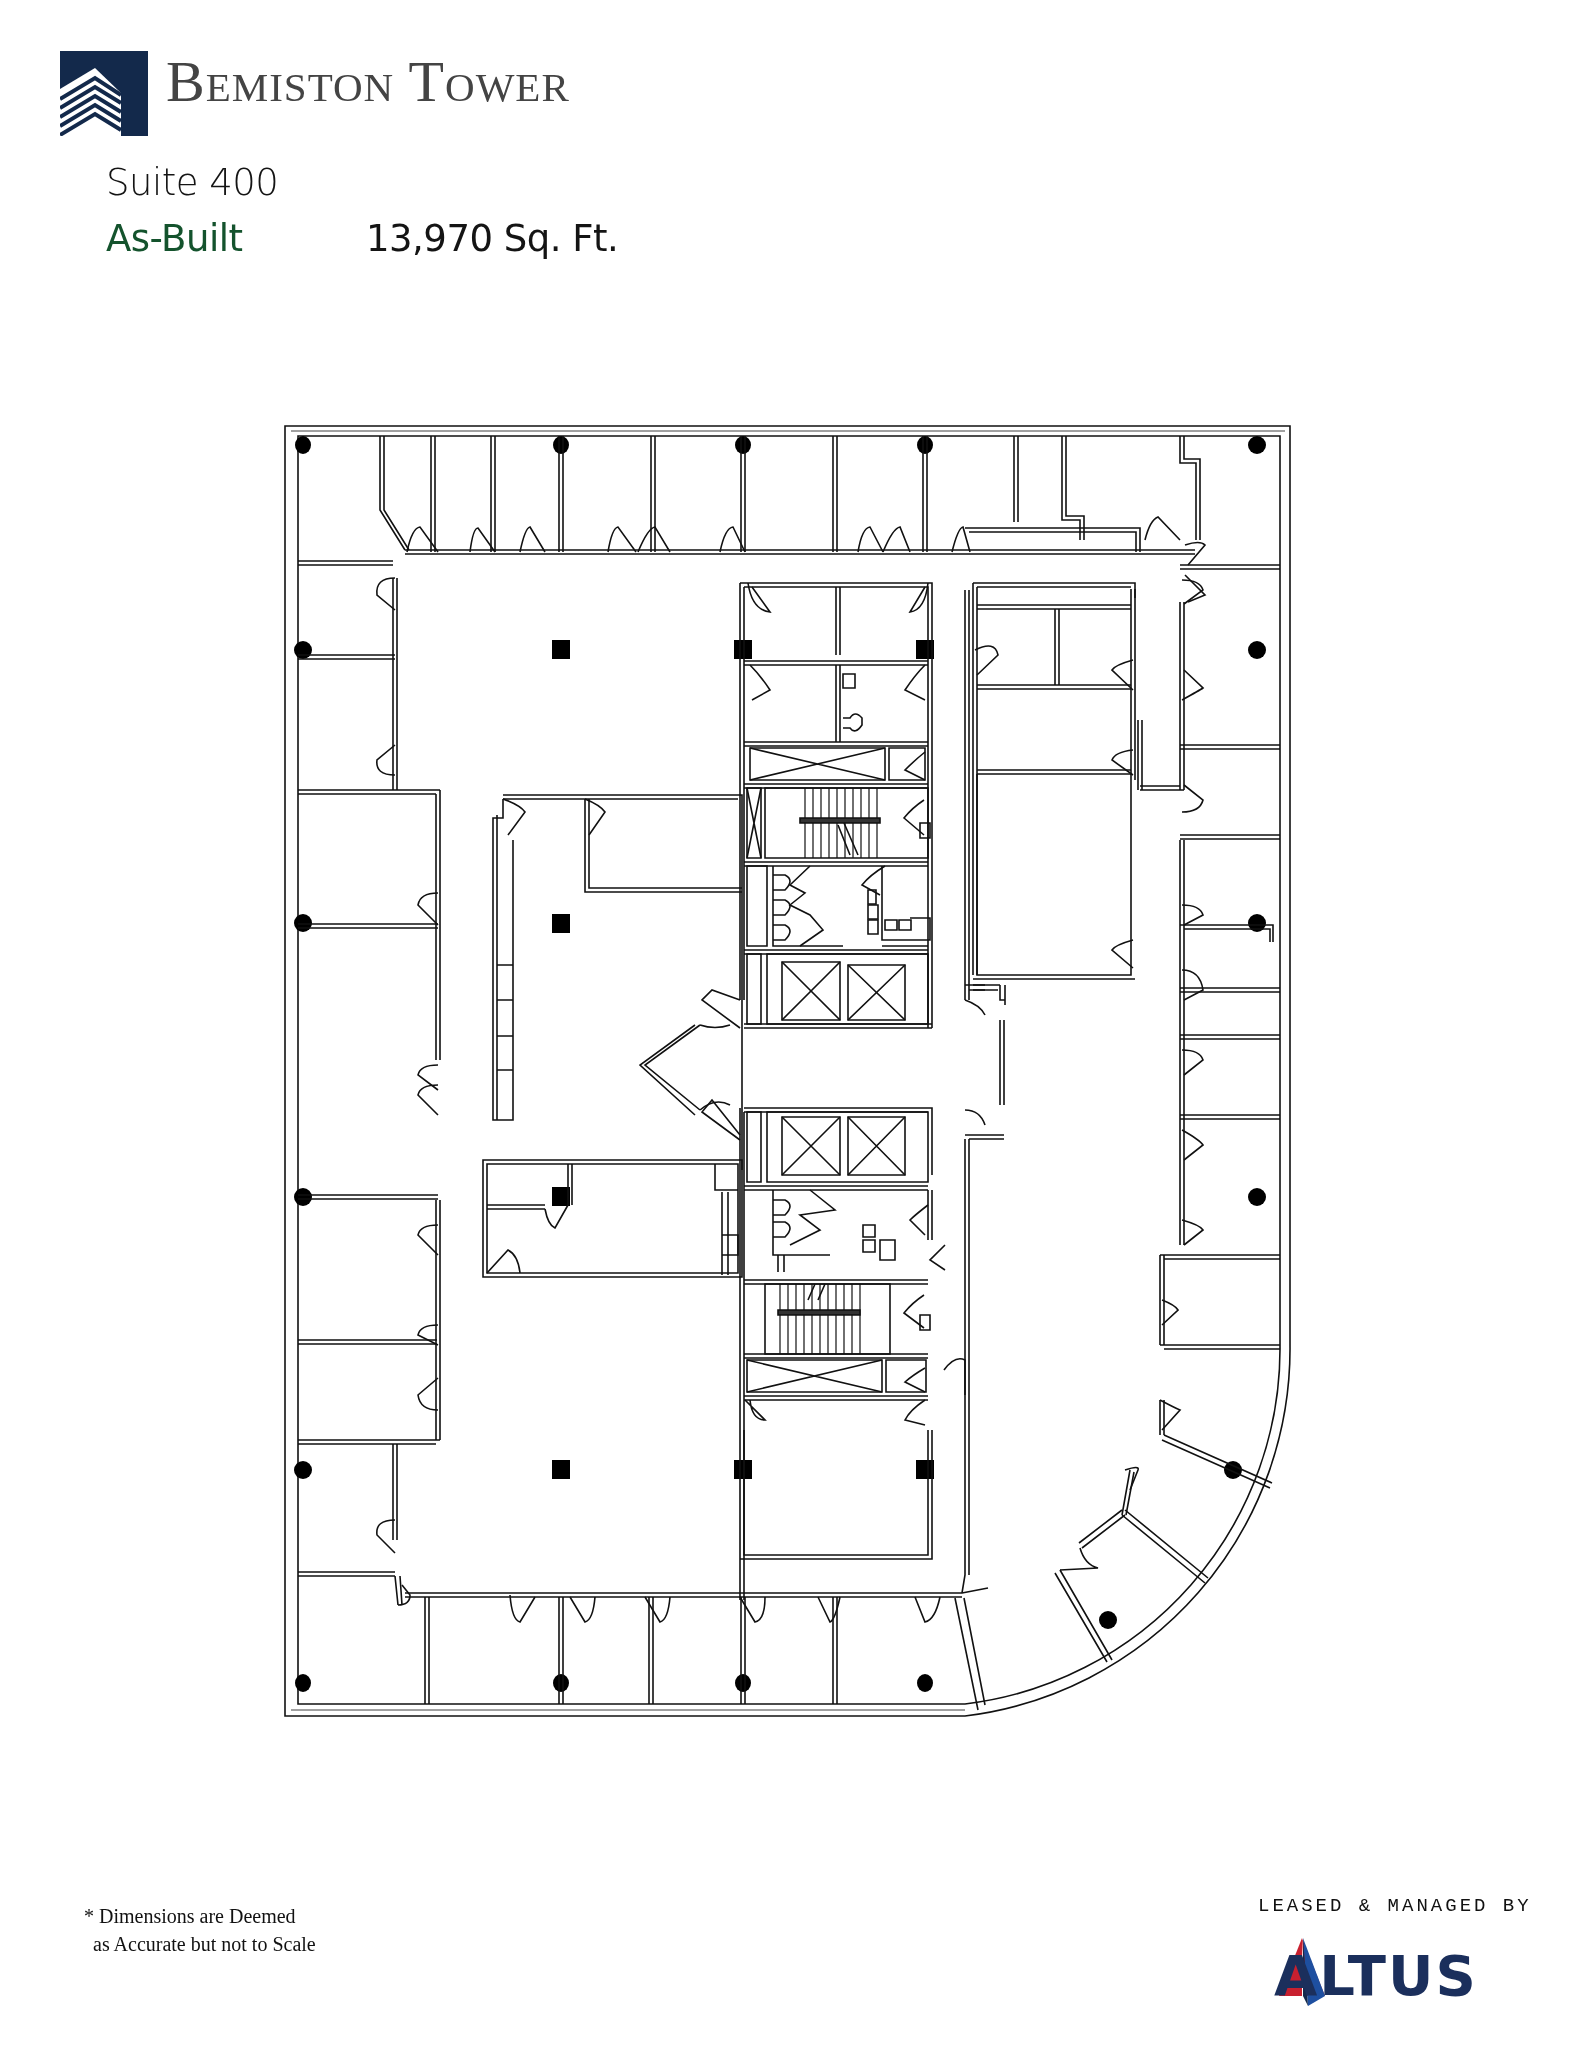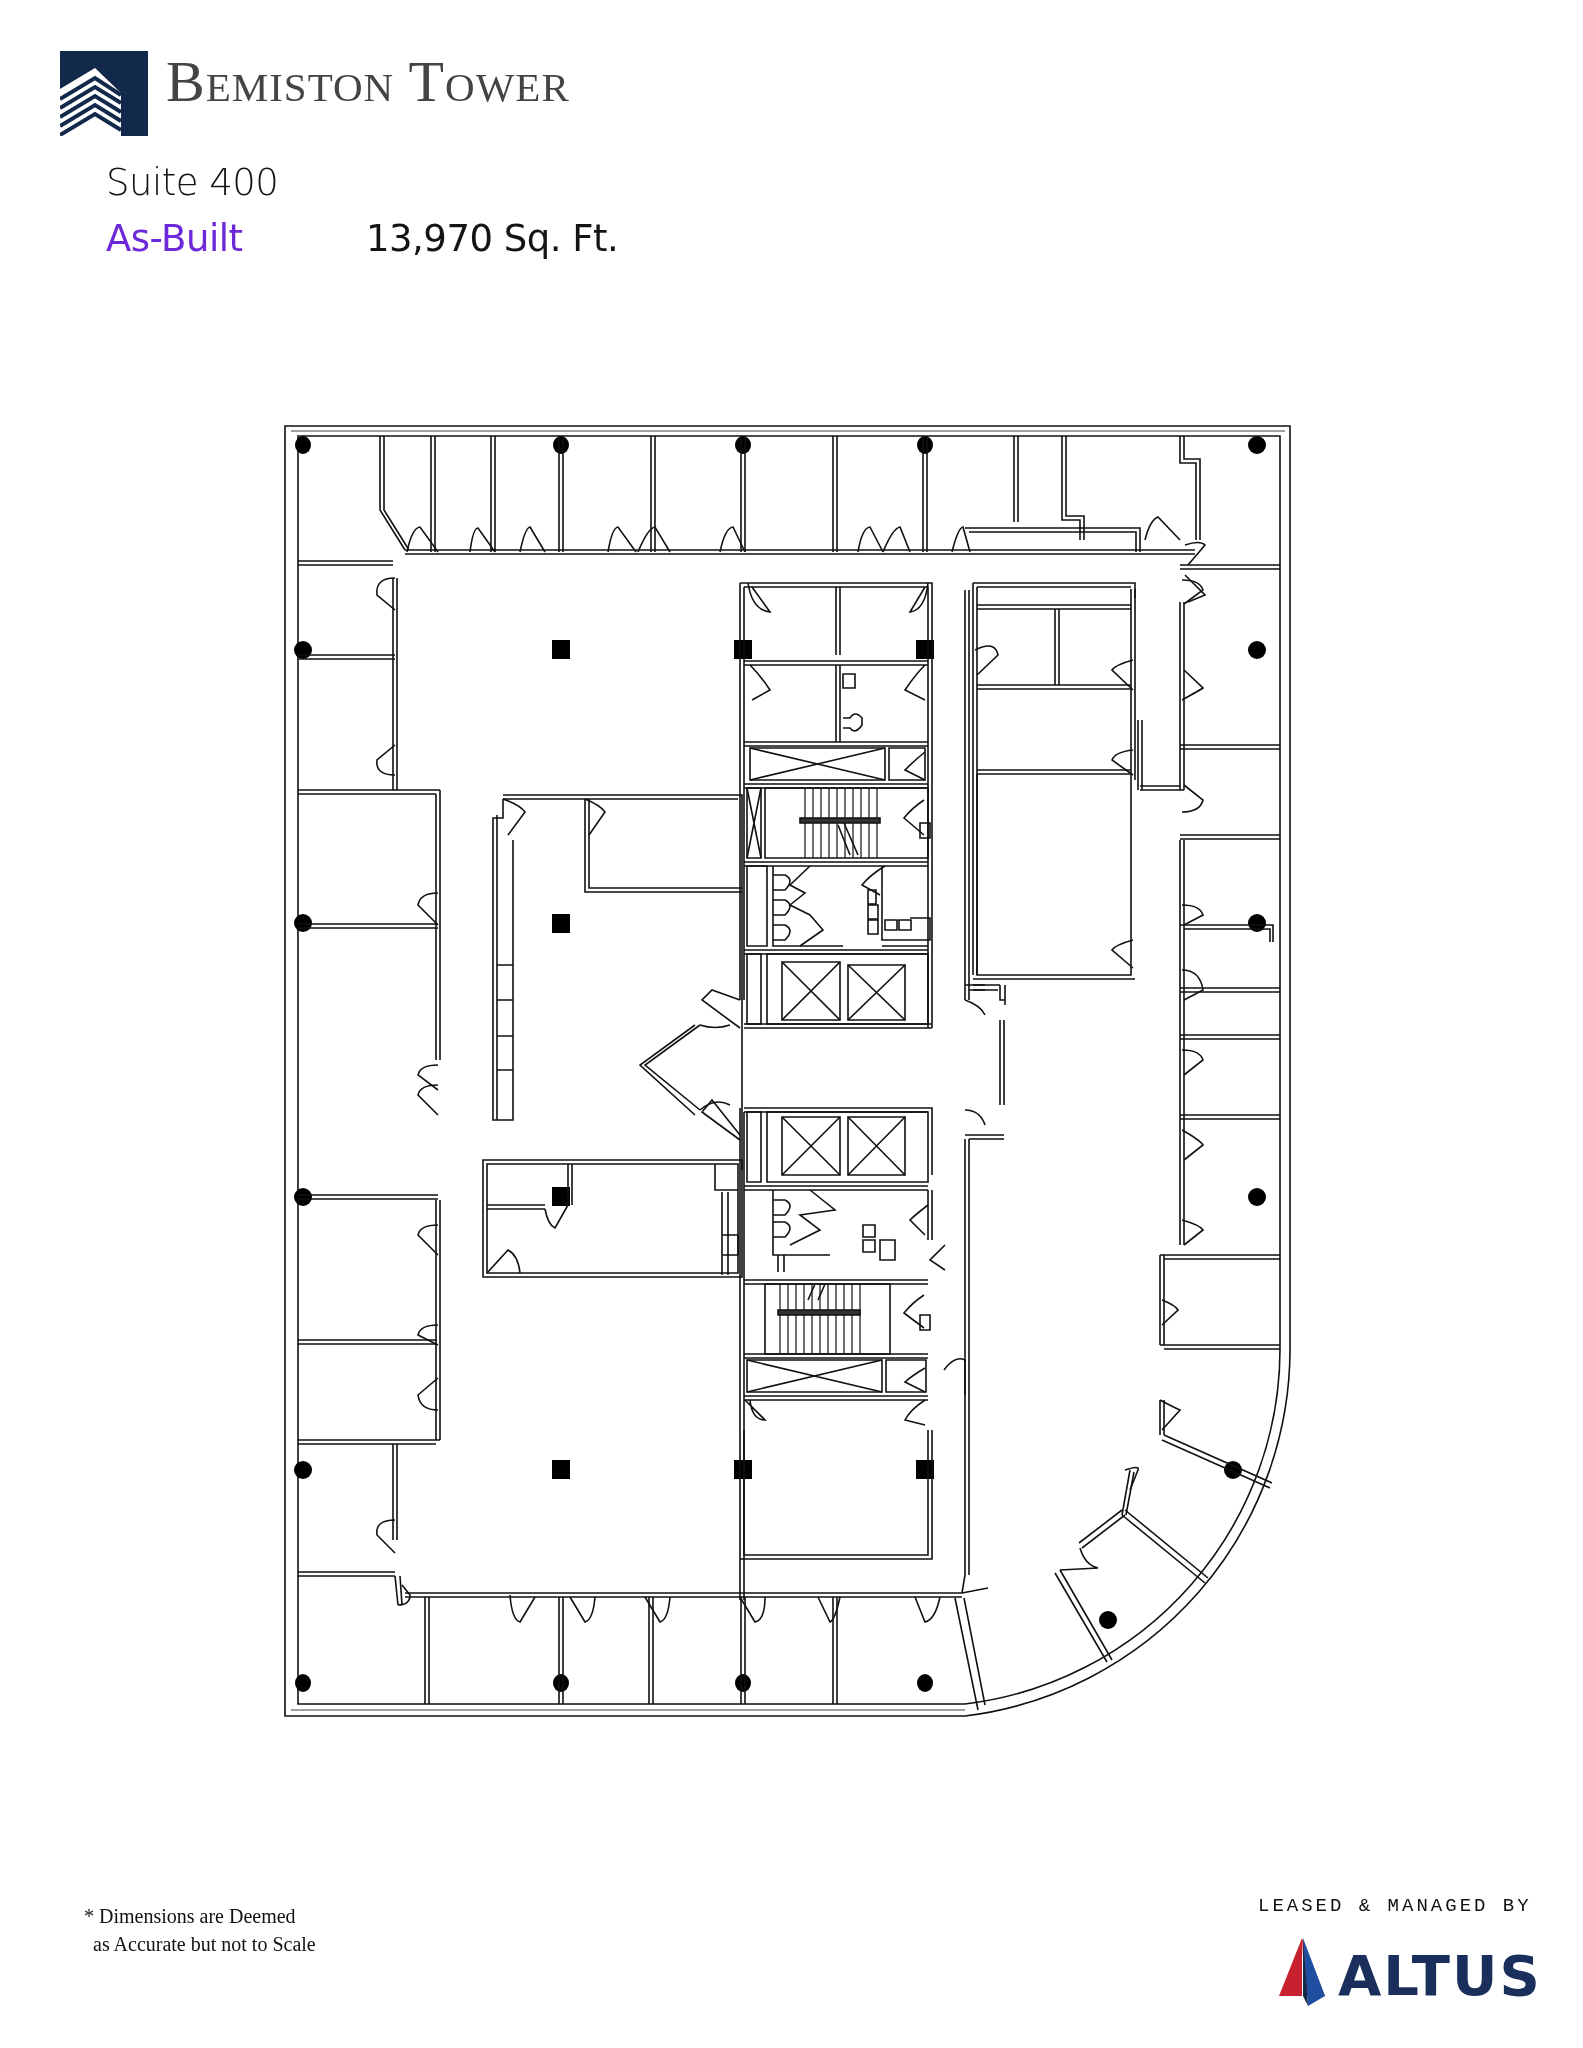--- a/index.html
+++ b/index.html
@@ -1,27 +1,27 @@
 <!DOCTYPE html>
 <html><head>
 <meta charset="utf-8">
 <style>
   html, body { margin: 0; padding: 0; background: #ffffff; }
   body { width: 1583px; height: 2048px; position: relative; overflow: hidden; font-family: "Liberation Sans", sans-serif; color: #111; }
   .logo-box { position: absolute; left: 60px; top: 51px; width: 88px; height: 85px; }
   .brand-title { position: absolute; left: 166px; top: 53px; font-family: "Liberation Serif", "DejaVu Serif", serif; color: #444; font-size: 58px; letter-spacing: 1px; font-variant: small-caps; line-height: 1; white-space: nowrap; }
   .suite-line { position: absolute; left: 106px; top: 164px; font-size: 37px; line-height: 1; color: #141414; font-family: "DejaVu Sans", sans-serif; font-weight: 300; letter-spacing: -0.5px; }
-  .asbuilt-line { position: absolute; left: 106px; top: 220px; font-size: 37px; line-height: 1; color: #6d28d9; font-family: "DejaVu Sans", sans-serif; letter-spacing: -0.5px; }
+  .asbuilt-line { position: absolute; left: 106px; top: 220px; font-size: 37px; line-height: 1; color: #14532d; font-family: "DejaVu Sans", sans-serif; letter-spacing: -0.5px; }
   .sqft-line { position: absolute; left: 366px; top: 220px; font-size: 37px; line-height: 1; color: #141414; font-family: "DejaVu Sans", sans-serif; letter-spacing: -0.5px; }
   .plan { position: absolute; left: 0; top: 0; width: 1583px; height: 2048px; }
   .footnote { position: absolute; left: 84px; top: 1902px; font-size: 20px; line-height: 28px; color: #111; font-family: Liberation Serif, serif; }
   .footnote .l2 { padding-left: 9px; display: block; }
   .leased { position: absolute; left: 1258px; top: 1895px; font-size: 19px; letter-spacing: 3px; color: #111; font-family: Liberation Mono, monospace; white-space: nowrap; }
   .altus-mark { position: absolute; left: 1275px; top: 1938px; width: 56px; height: 68px; }
-  .altus-text { position: absolute; left: 1338px; top: 1948px; font-size: 56px; font-weight: bold; color: #1b2f5c; letter-spacing: 2px; line-height: 1; font-family: "DejaVu Sans", sans-serif; }
+  .altus-text { position: absolute; left: 1274px; top: 1948px; font-size: 56px; font-weight: bold; color: #1b2f5c; letter-spacing: 2px; line-height: 1; font-family: "DejaVu Sans", sans-serif; }
   svg line, svg path, svg rect, svg polyline, svg polygon { vector-effect: non-scaling-stroke; }
 </style>
 </head>
 <body>
 
 <svg class="logo-box" viewBox="0 0 88 85">
   <rect x="0" y="0" width="88" height="85" fill="#13294b"></rect>
   <polygon points="0,38 35,17 61,42 61,85 0,85" fill="#ffffff"></polygon>
   <g stroke="#13294b" stroke-width="4" fill="none">
     <polyline points="0,48 35,27 61,44"></polyline>

